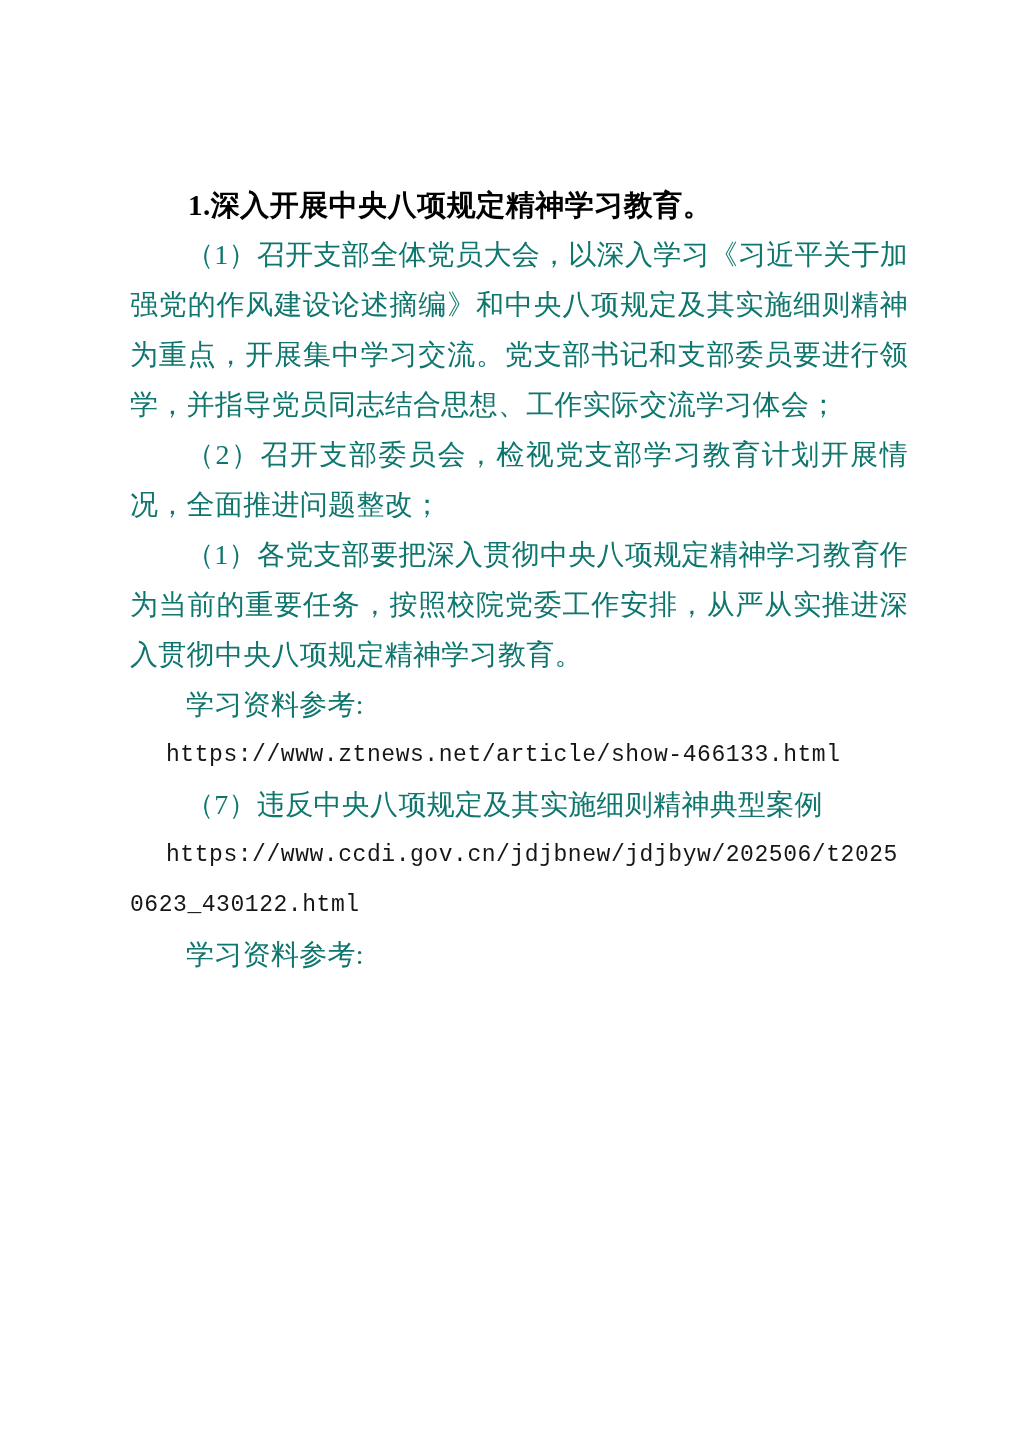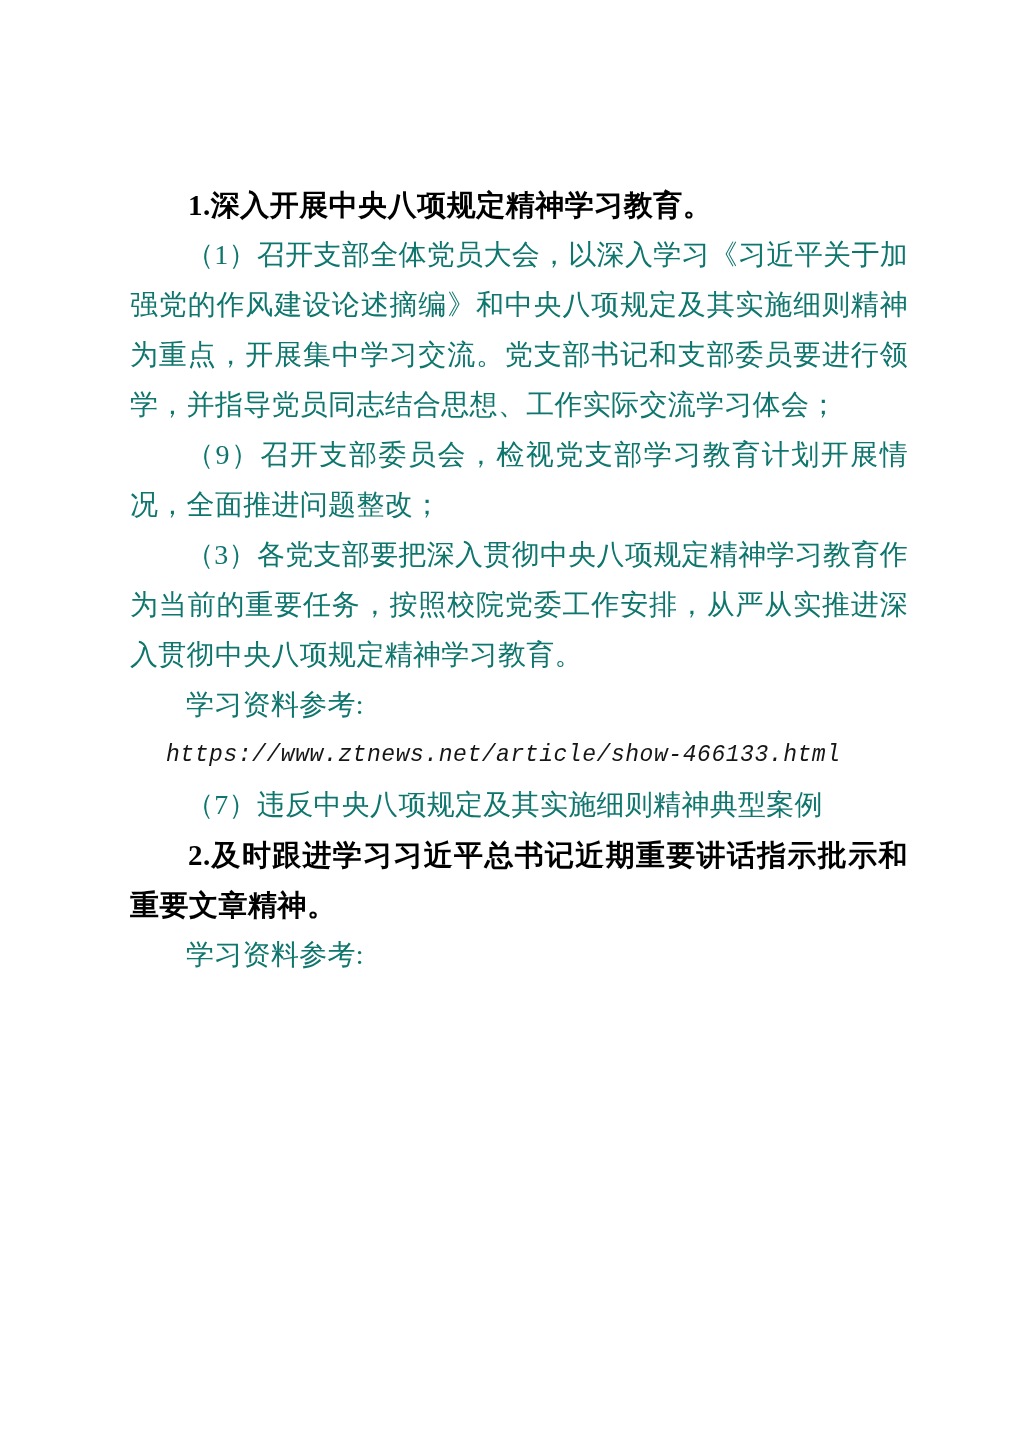--- a/index.html
+++ b/index.html
@@ -39,43 +39,42 @@
     letter-spacing: 0.5px;
   }
   .content p.url {
     font-family: "Liberation Mono", "DejaVu Sans Mono", monospace;
     font-size: 23px;
     letter-spacing: 0.55px;
     text-indent: 36px;
     text-align: left;
     word-break: break-all;
     color: #161616;
-    font-style: italic;
   }
   .page-number {
     position: absolute;
     left: 130px;
     top: 1342px;
     font-family: "Liberation Serif", "DejaVu Serif", serif;
     font-size: 23px;
     letter-spacing: 5px;
     color: #2a2a2a;
     white-space: pre;
   }
 </style>
 </head>
 <body>
 
 <div class="page">
   <main class="content">
     <p class="heading">1.深入开展中央八项规定精神学习教育。</p>
     <p class="body">（1）召开支部全体党员大会，以深入学习《习近平关于加强党的作风建设论述摘编》和中央八项规定及其实施细则精神为重点，开展集中学习交流。党支部书记和支部委员要进行领学，并指导党员同志结合思想、工作实际交流学习体会；</p>
-    <p class="body">（9）召开支部委员会，检视党支部学习教育计划开展情况，全面推进问题整改；</p>
-    <p class="body">（3）各党支部要把深入贯彻中央八项规定精神学习教育作为当前的重要任务，按照校院党委工作安排，从严从实推进深入贯彻中央八项规定精神学习教育。</p>
+    <p class="body">（2）召开支部委员会，检视党支部学习教育计划开展情况，全面推进问题整改；</p>
+    <p class="body">（1）各党支部要把深入贯彻中央八项规定精神学习教育作为当前的重要任务，按照校院党委工作安排，从严从实推进深入贯彻中央八项规定精神学习教育。</p>
     <p class="body">学习资料参考:</p>
     <p class="url">https://www.ztnews.net/article/show-466133.html</p>
     <p class="body">（7）违反中央八项规定及其实施细则精神典型案例</p>
-    <p class="heading">2.及时跟进学习习近平总书记近期重要讲话指示批示和重要文章精神。</p>
+    <p class="url">https://www.ccdi.gov.cn/jdjbnew/jdjbyw/202506/t20250623_430122.html</p>
     <p class="body">学习资料参考:</p>
   </main>
 
   <div class="page-number">- 2 -</div>
 </div>
 
 </body></html>

